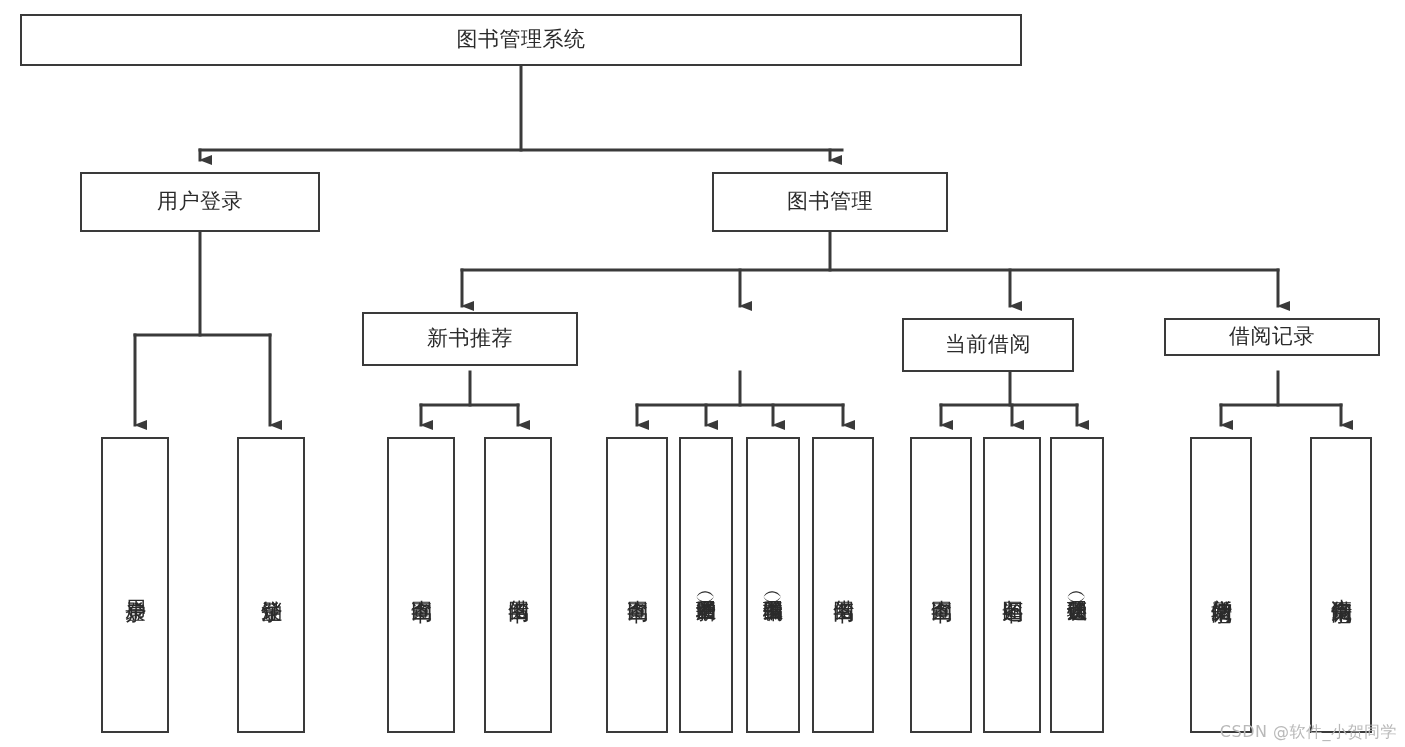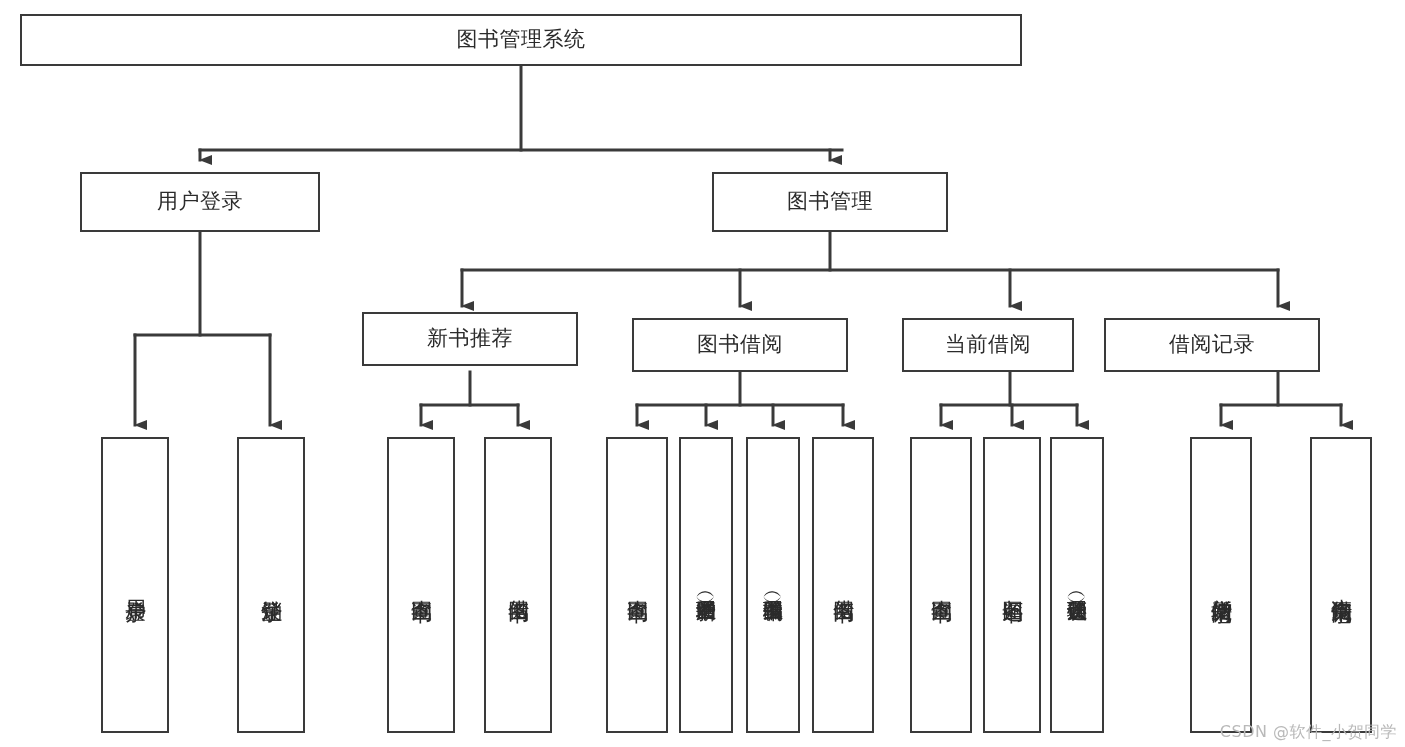--- a/index.html
+++ b/index.html
@@ -133,27 +133,24 @@
   <div class="node h" style="left:80px; top:172px; width:240px; height:60px;">
     <span class="label">用户登录</span>
   </div>
   <div class="node h" style="left:712px; top:172px; width:236px; height:60px;">
     <span class="label">图书管理</span>
   </div>
 
   <div class="node h" style="left:362px; top:312px; width:216px; height:54px;">
     <span class="label">新书推荐</span>
   </div>
-  <div class="node h" style="left:632px; top:318px; width:216px; height:54px;">
-    <span class="label">图书借阅</span>
-  </div>
   <div class="node h" style="left:902px; top:318px; width:172px; height:54px;">
     <span class="label">当前借阅</span>
   </div>
-  <div class="node h" style="left:1104px; top:318px; width:216px; height:54px;">
+  <div class="node h" style="left:1164px; top:318px; width:216px; height:38px;">
     <span class="label">借阅记录</span>
   </div>
 
   <div class="node v" style="left:101px; top:437px; width:68px; height:296px;">
     <span class="label">用户登录</span>
   </div>
   <div class="node v" style="left:237px; top:437px; width:68px; height:296px;">
     <span class="label">注销登录</span>
   </div>
   <div class="node v" style="left:387px; top:437px; width:68px; height:296px;">

